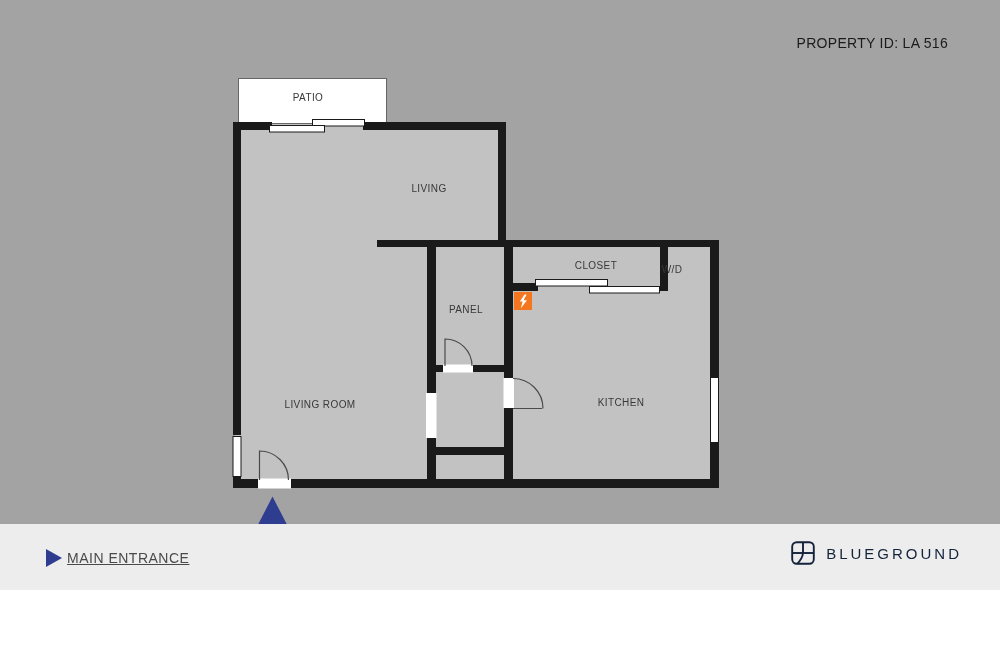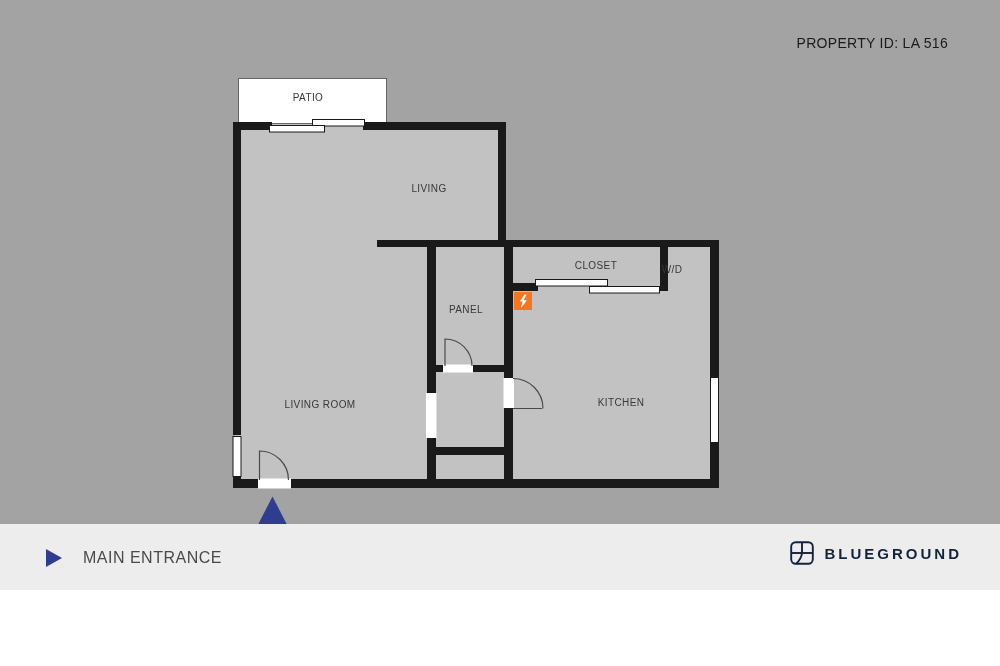--- a/index.html
+++ b/index.html
@@ -17,27 +17,27 @@
   .room-label{
     position:absolute;font-size:10px;color:#383838;letter-spacing:.4px;
     text-align:center;white-space:nowrap;transform:translateX(-50%);
   }
   
   #footer{
     position:absolute;left:0;right:0;bottom:0;height:66px;background:#ededed;
   }
   .legend-item{position:absolute;display:flex;align-items:center;}
   .legend-label{
-    font-size:16px;color:#4a4a4a;letter-spacing:.5px;margin-left:20px;
+    font-size:14px;color:#4a4a4a;letter-spacing:.5px;margin-left:4px;text-decoration:underline;
   }
   #brand{
     position:absolute;right:38px;top:17px;display:flex;align-items:center;
   }
   #brand-name{
-    font-size:15px;font-weight:700;color:#14233c;letter-spacing:3px;margin-left:11px;
+    font-size:15px;font-weight:400;color:#14233c;letter-spacing:3px;margin-left:11px;
   }
 </style>
 </head>
 <body>
 
 <div id="stage">
 
   <div id="property-id">PROPERTY ID: LA 516</div>
 
   <svg class="abs" style="left:0;top:0" width="1000" height="666" viewBox="0 0 1000 666">

